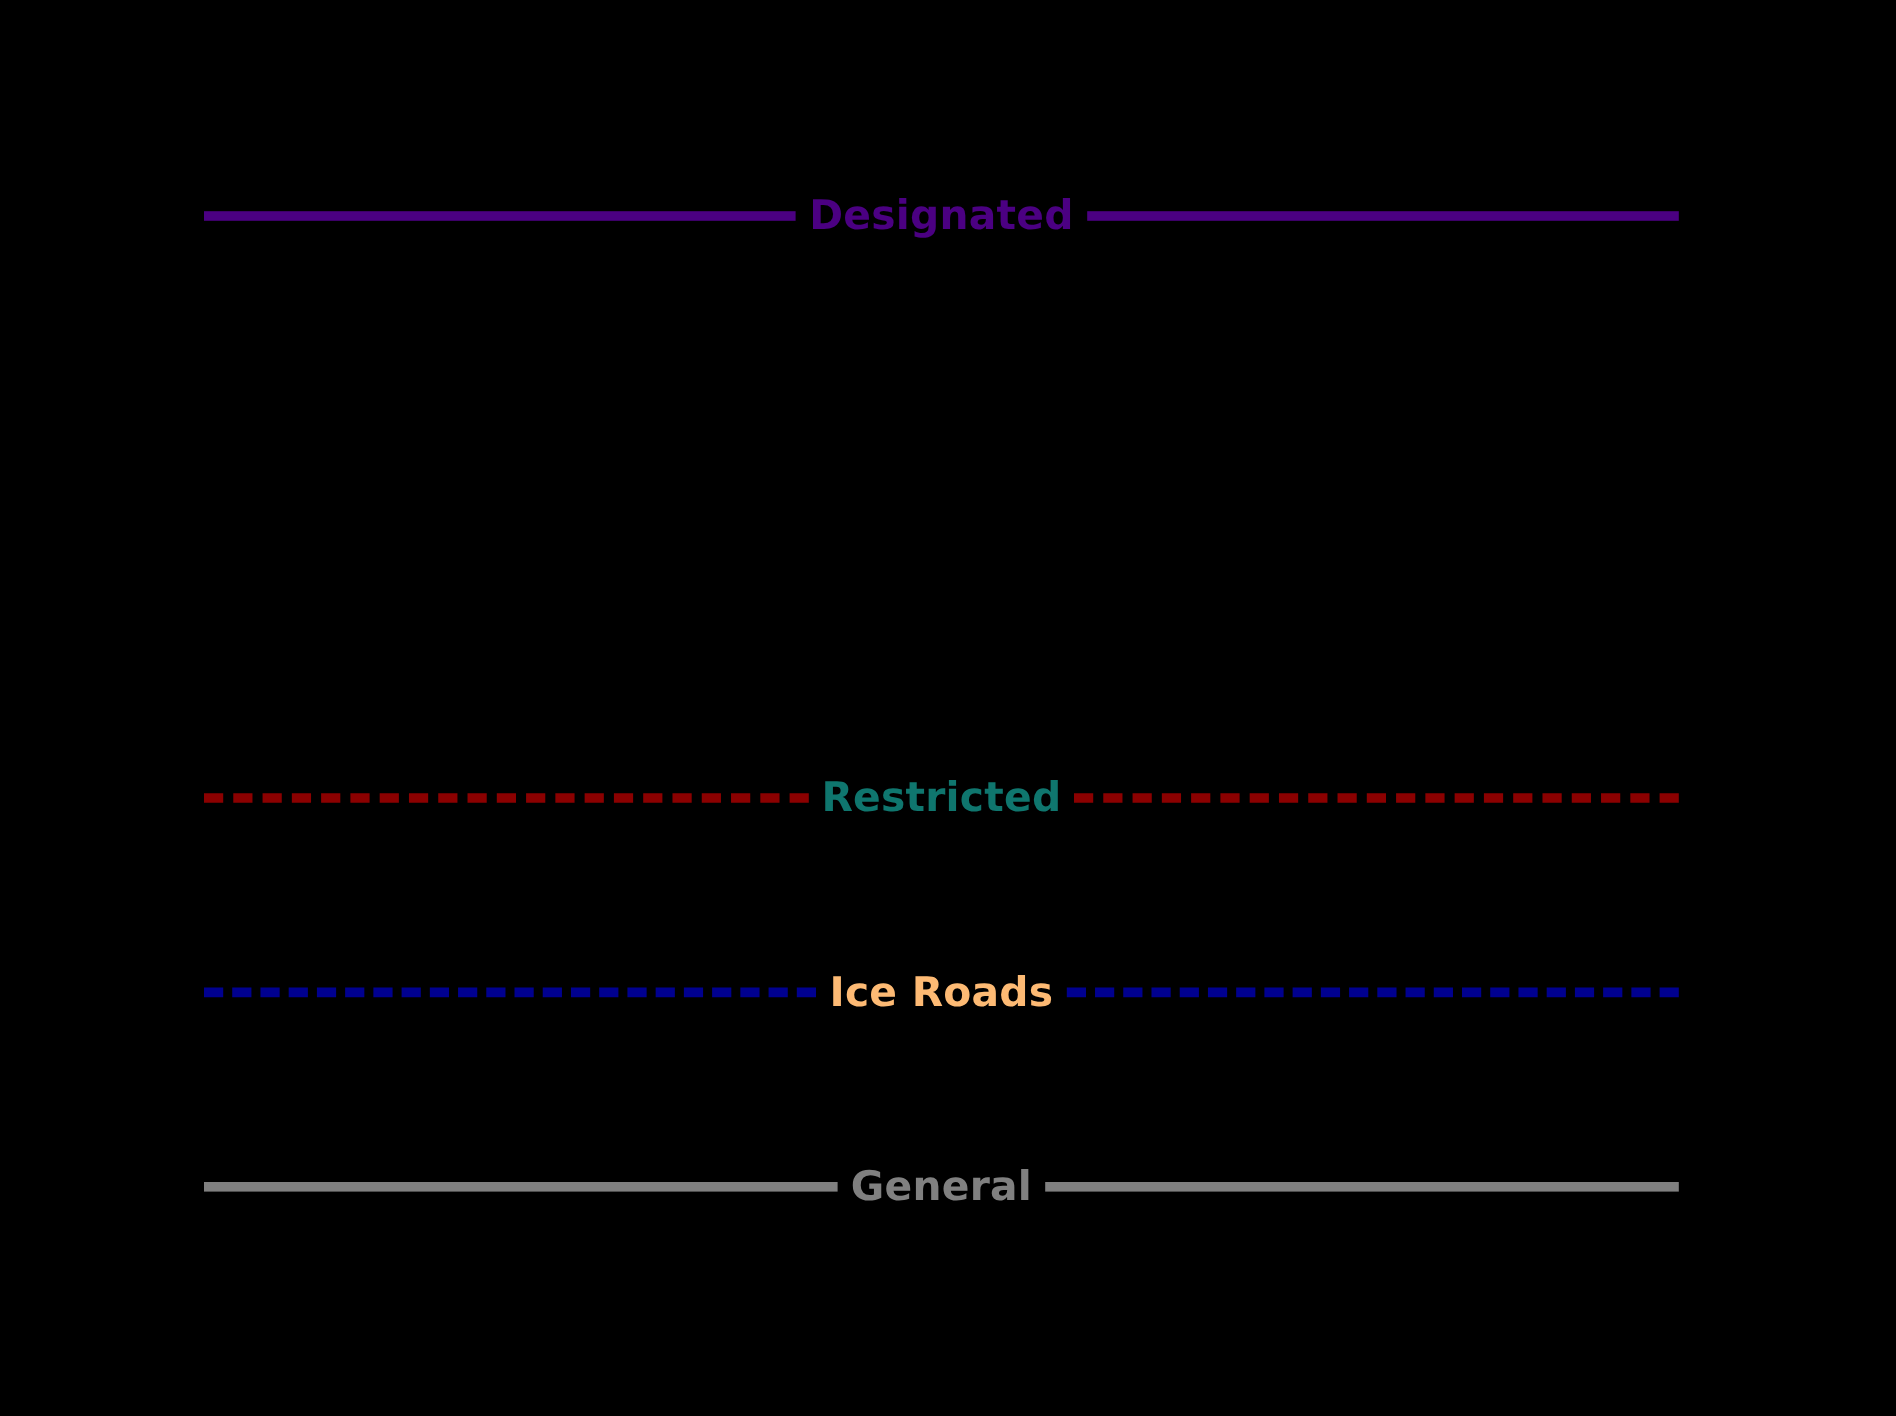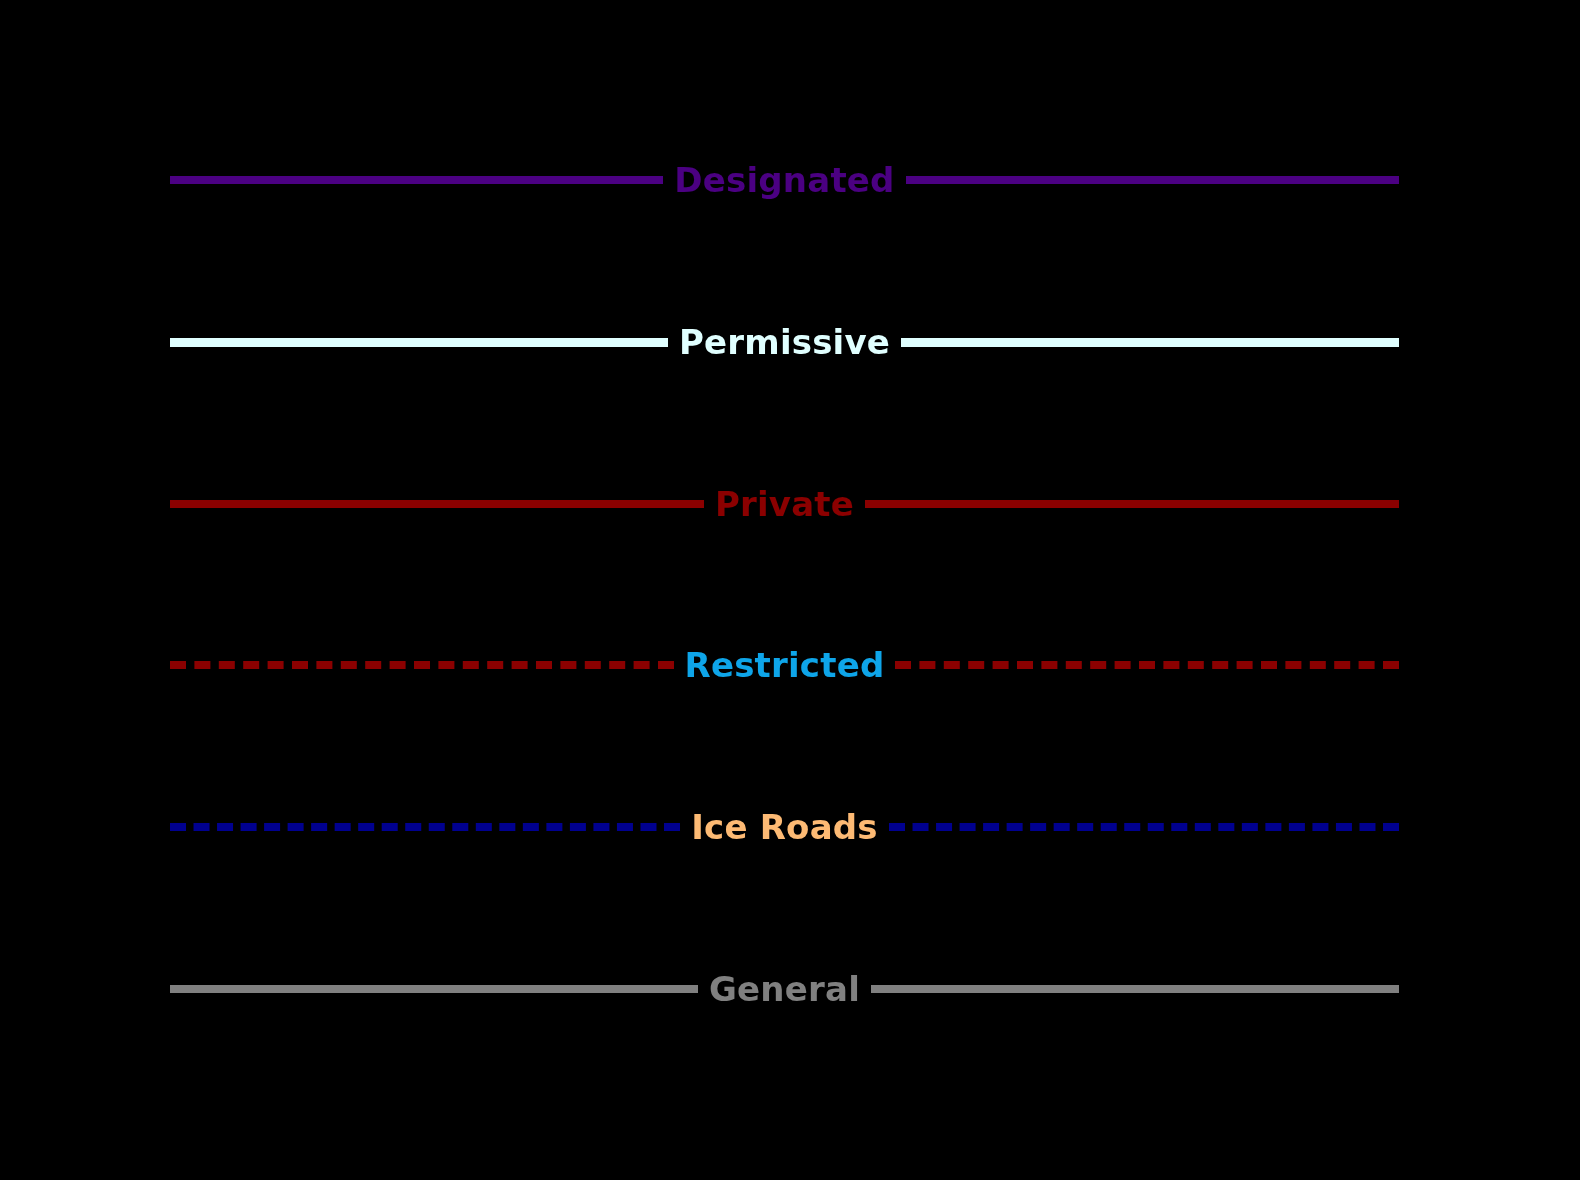--- a/index.html
+++ b/index.html
@@ -58,35 +58,25 @@
 <body>
 
 <div id="legend-canvas">
 
   <div class="legend-row" style="top:180px;">
     <span class="legend-line" style="border-top-color:#4B0082;border-top-width:8px;"></span>
     <span class="legend-label" style="color:#4B0082;">Designated</span>
     <span class="legend-line" style="border-top-color:#4B0082;border-top-width:8px;"></span>
   </div>
 
-  <div class="legend-row" style="top:342px;">
-    <span class="legend-line" style="border-top-color:#E0FFFF;border-top-width:9px;"></span>
-    <span class="legend-label" style="color:#E0FFFF;">Permissive</span>
-    <span class="legend-line" style="border-top-color:#E0FFFF;border-top-width:9px;"></span>
-  </div>
 
-  <div class="legend-row" style="top:504px;">
-    <span class="legend-line" style="border-top-color:#8B0000;border-top-width:8px;"></span>
-    <span class="legend-label" style="color:#8B0000;">Private</span>
-    <span class="legend-line" style="border-top-color:#8B0000;border-top-width:8px;"></span>
-  </div>
 
   <div class="legend-row" style="top:665px;">
     <span class="legend-line dashed" style="border-top-color:#8B0000;border-top-width:8px;"></span>
-    <span class="legend-label" style="color:#0ea5e9;text-align:center;">Restricted</span>
+    <span class="legend-label" style="color:#0f766e;text-align:center;">Restricted</span>
     <span class="legend-line dashed" style="border-top-color:#8B0000;border-top-width:8px;"></span>
   </div>
 
   <div class="legend-row" style="top:827px;">
     <span class="legend-line dashed" style="border-top-color:#00008F;border-top-width:8px;"></span>
     <span class="legend-label" style="color:#fdba74;">Ice Roads</span>
     <span class="legend-line dashed" style="border-top-color:#00008F;border-top-width:8px;"></span>
   </div>
 
   <div class="legend-row" style="top:989px;align-items:center;">

